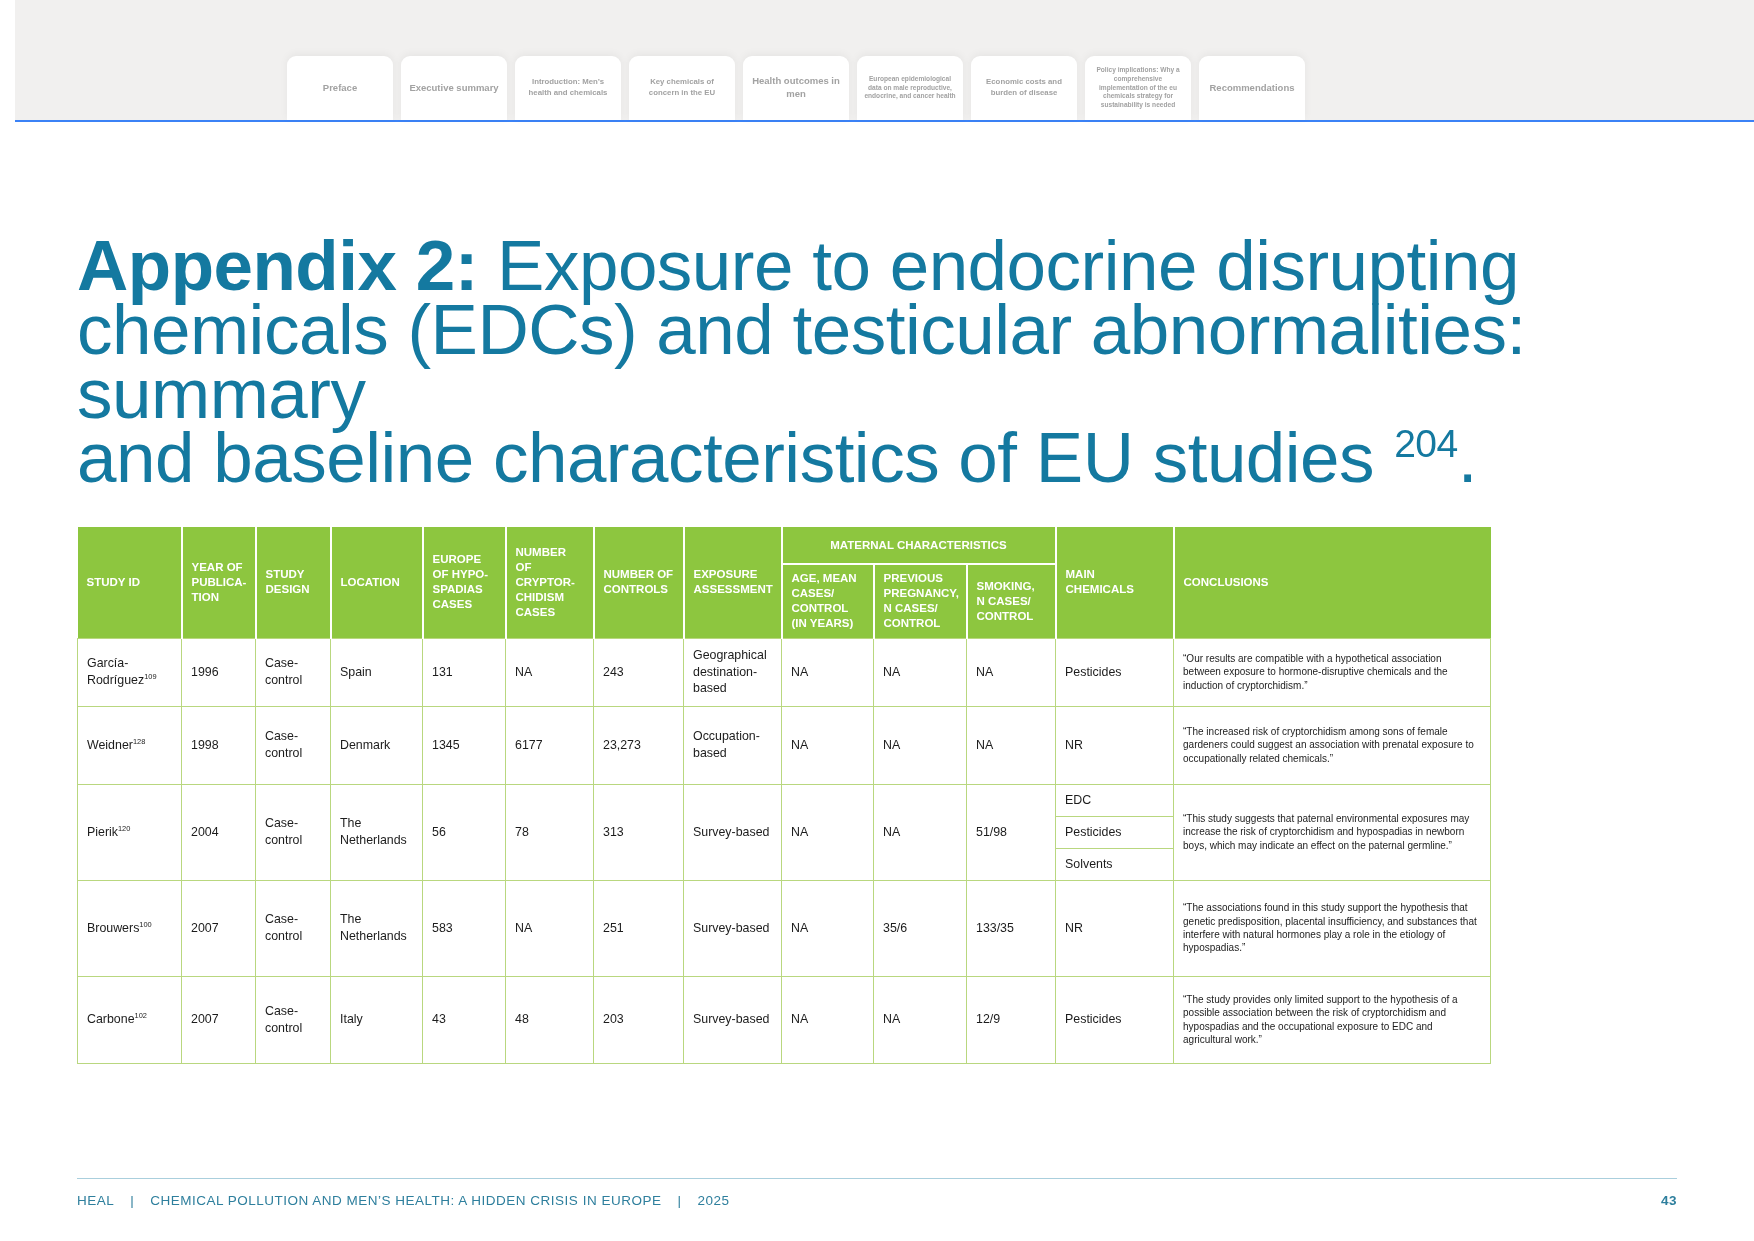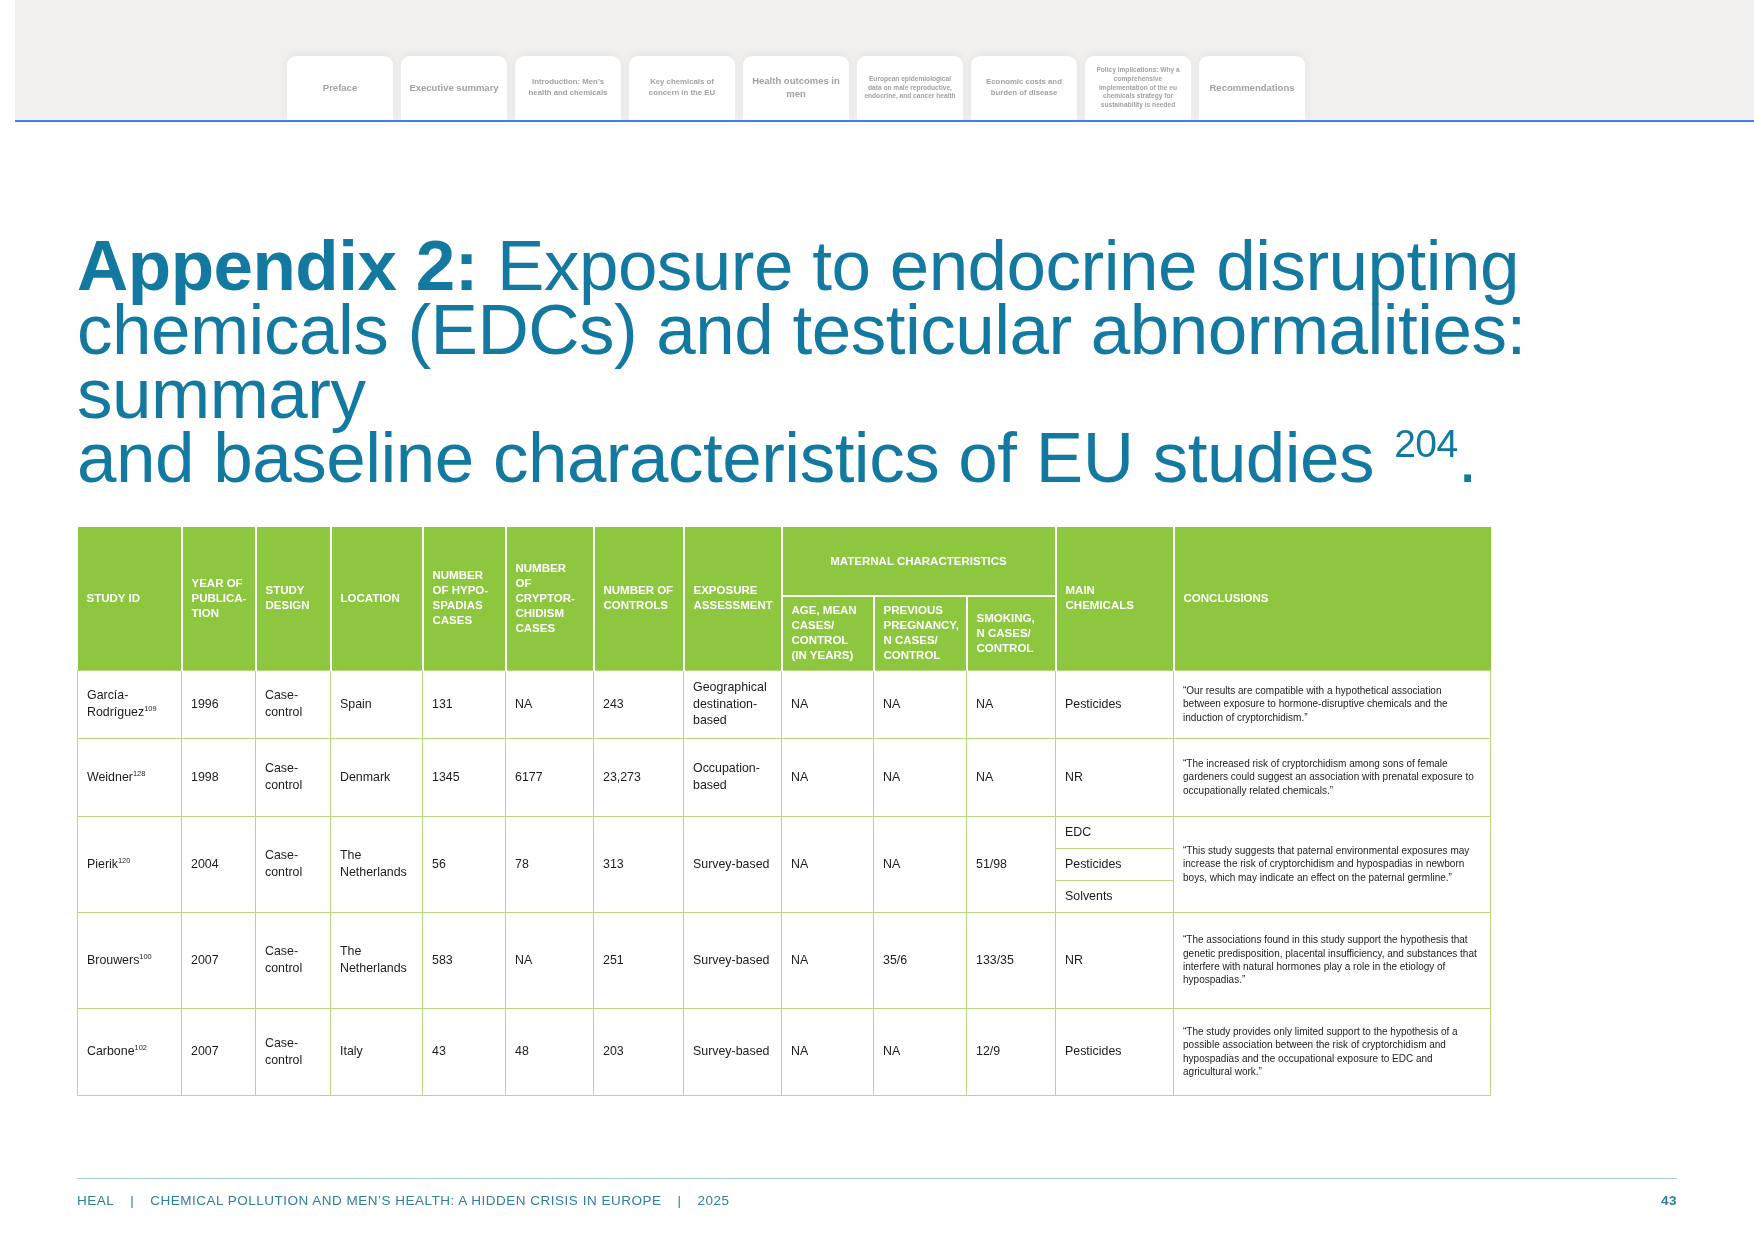--- a/index.html
+++ b/index.html
@@ -35,21 +35,21 @@
 
   
   .table-wrap { position:absolute; left:77px; top:527px; width:1413px; }
   table { border-collapse:collapse; width:1413px; table-layout:fixed; }
   thead th {
     background:#8dc63f; color:#ffffff; font-size:11.5px; font-weight:bold;
     text-align:left; vertical-align:middle; padding:6px 9px; line-height:1.3;
     white-space:pre-line; border:none; border-left:2px solid #ffffff;
   }
   thead tr:first-child th:first-child { border-left:none; }
-  thead th.group { text-align:center; height:28px; border-bottom:2px solid #ffffff; padding:20px; }
+  thead th.group { text-align:center; height:28px; border-bottom:2px solid #ffffff; padding:4px; }
   thead tr.sub-row { height:74px; }
   tbody td {
     border:1px solid #b9d77f; background:#ffffff; color:#1c1c1c;
     font-size:12.4px; line-height:1.34; padding:8px 9px; vertical-align:middle;
     word-wrap:break-word;
   }
   tbody td sup { font-size:0.6em; vertical-align:super; line-height:0; }
   td.conclusions { font-size:10px; }
   td.chem-sub { padding:4px 9px; }
 
@@ -125,21 +125,21 @@
       </colgroup>
       <thead>
           <tr>
             <th rowspan="2">STUDY ID</th>
             <th rowspan="2">YEAR OF
 PUBLICA-
 TION</th>
             <th rowspan="2">STUDY
 DESIGN</th>
             <th rowspan="2">LOCATION</th>
-            <th rowspan="2">NUMBER
+            <th rowspan="2">EUROPE
 OF HYPO-
 SPADIAS
 CASES</th>
             <th rowspan="2">NUMBER OF
 CRYPTOR-
 CHIDISM
 CASES</th>
             <th rowspan="2">NUMBER OF
 CONTROLS</th>
             <th rowspan="2">EXPOSURE

